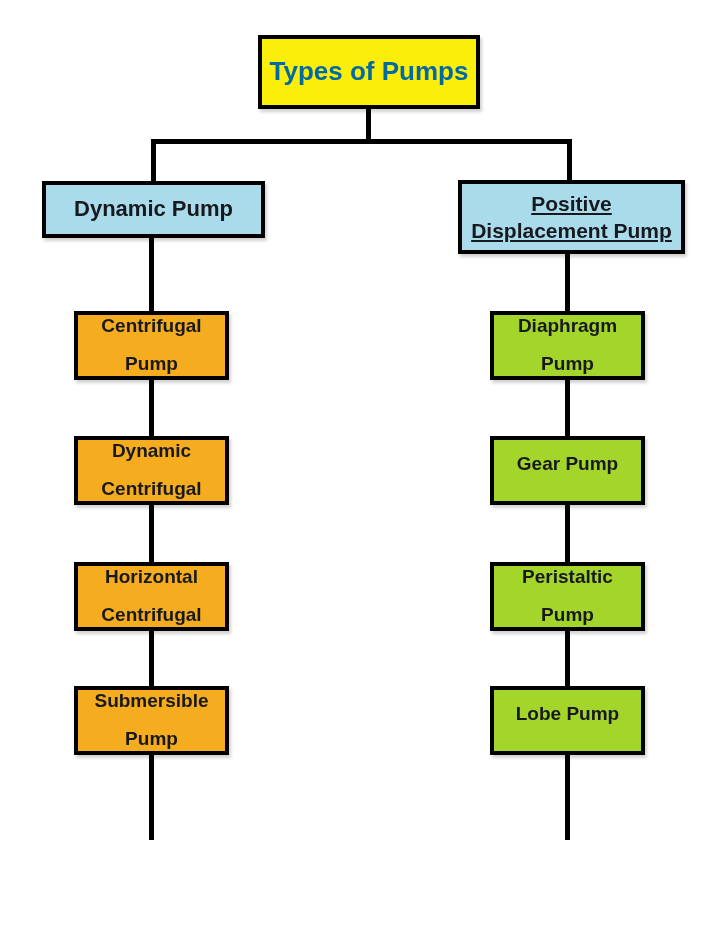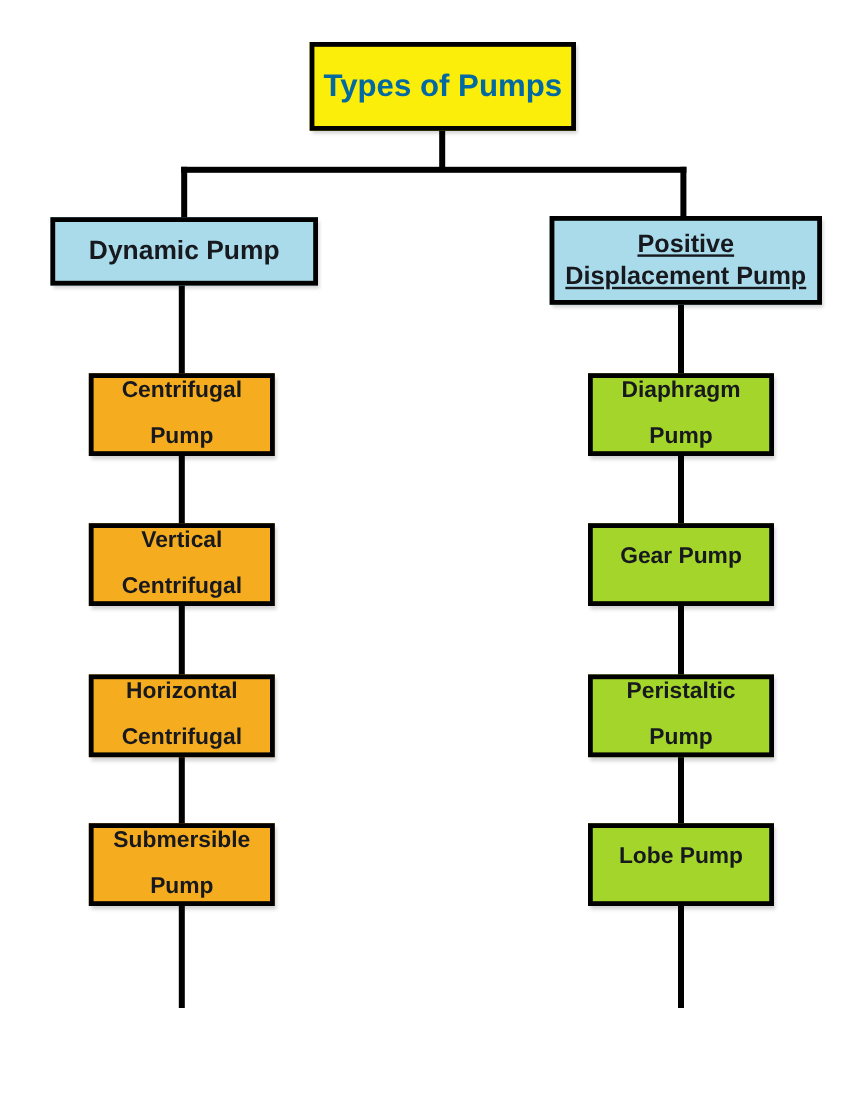--- a/index.html
+++ b/index.html
@@ -88,21 +88,21 @@
   <div class="node node-branch node-branch-right">
     <span>Positive</span>
     <span>Displacement Pump</span>
   </div>
 
   <div class="node child child-left row1">
     <span>Centrifugal</span>
     <span>Pump</span>
   </div>
   <div class="node child child-left row2">
-    <span>Vertical</span>
+    <span>Dynamic</span>
     <span>Centrifugal</span>
   </div>
   <div class="node child child-left row3">
     <span>Horizontal</span>
     <span>Centrifugal</span>
   </div>
   <div class="node child child-left row4">
     <span>Submersible</span>
     <span>Pump</span>
   </div>

